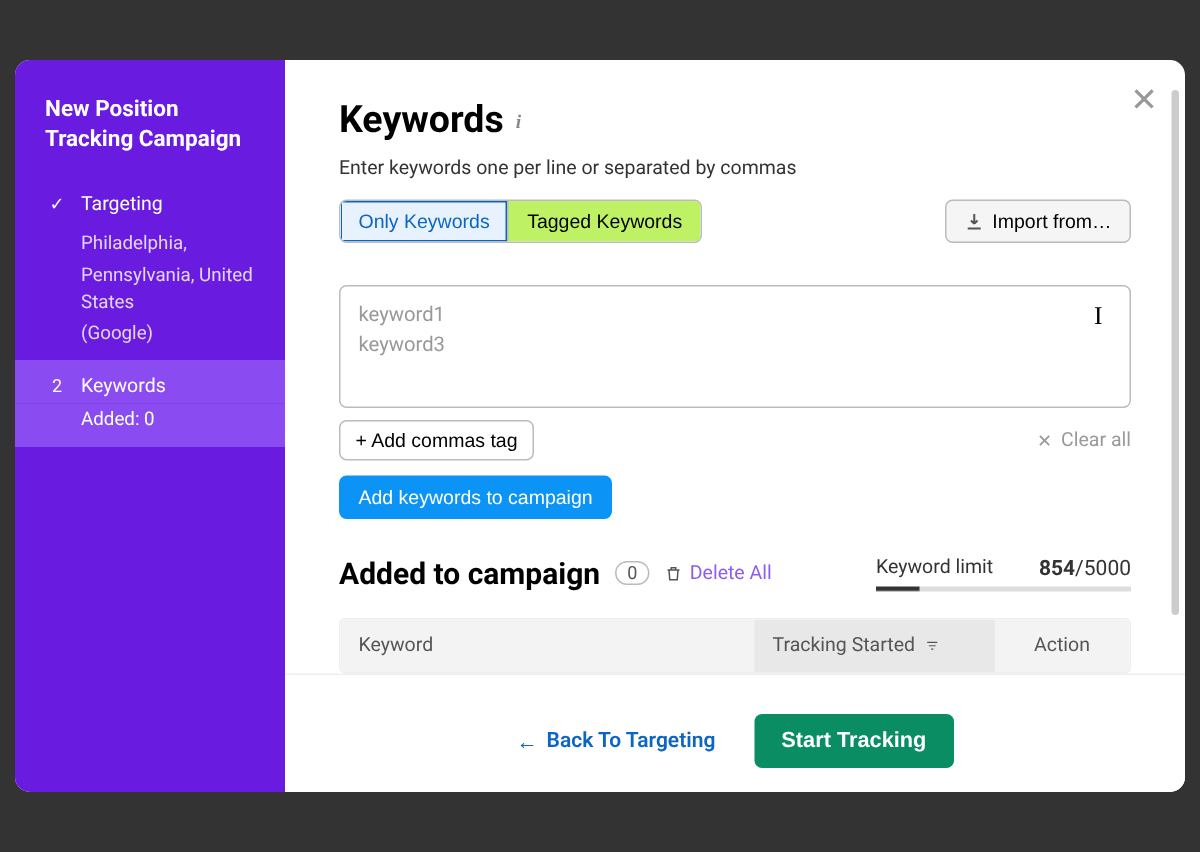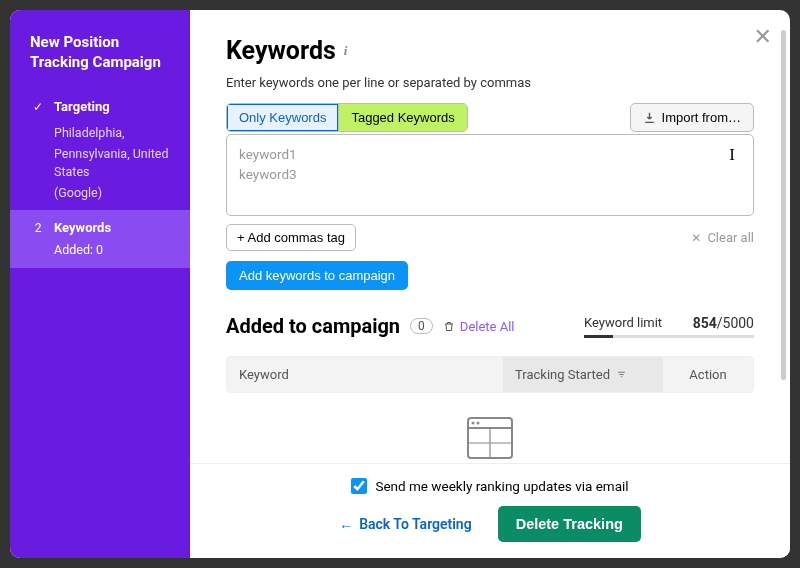--- a/index.html
+++ b/index.html
@@ -1,37 +1,37 @@
 <!DOCTYPE html>
 <html><head>
   <meta charset="utf-8">
   <style>
     * { box-sizing: border-box; margin: 0; padding: 0; }
     body { font-family: -apple-system, BlinkMacSystemFont, "Segoe UI", Roboto, sans-serif; background: #333; display: flex; justify-content: center; align-items: center; height: 568px; width: 800px; }
-    .modal { width: 780px; height: 548px; background: #fff; border-radius: 10px; display: flex; overflow: hidden; position: relative; }
+    .modal { width: 780px; height: 488px; background: #fff; border-radius: 10px; display: flex; overflow: hidden; position: relative; }
     .sidebar { width: 180px; background: #6a1be0; color: #fff; padding: 22px 0 0 0; flex-shrink: 0; }
     .sidebar-title { font-size: 15px; font-weight: 700; padding: 0 20px 18px 20px; line-height: 1.35; }
     .step { padding: 8px 20px; font-size: 13px; }
     .step-sub { font-size: 12.5px; padding: 2px 20px 2px 44px; color: #e2d5f7; line-height: 1.4; }
     .step-active { background: #8a4cf0; border-radius: 0; }
     .step .num, .step .chk { display: inline-block; width: 16px; text-align: center; margin-right: 8px; font-size: 12px; }
-    .step .label { font-weight: 700; }
+    .step .label { font-weight: 400; }
     .main { flex: 1; position: relative; display: flex; flex-direction: column; }
     .scroll { flex: 1; overflow-y: auto; padding: 26px 36px 10px 36px; }
     .close { position: absolute; top: 14px; right: 18px; color: #999; font-size: 22px; cursor: pointer; }
     h1 { font-size: 25px; font-weight: 700; display: flex; align-items: center; gap: 8px; }
     .info-i { font-size: 13px; color: #888; font-family: serif; font-style: italic; }
     .sub { font-size: 13px; color: #333; margin-top: 10px; }
     .row1 { display: flex; align-items: center; margin-top: 13px; gap: 0; }
     .tabs { display: flex; border: 1px solid #bbb; border-radius: 5px; overflow: hidden; }
     .tab { padding: 6px 12px; font-size: 13px; background: #bef264; border: none; cursor: pointer; }
     .tab + .tab { border-left: 1px solid #bbb; }
     .tab-active { background: #e8f2fe; box-shadow: inset 0 0 0 1px #0b66c3; color: #0b66c3; }
     .import { margin-left: auto; padding: 6px 12px; font-size: 13px; border: 1px solid #bbb; border-radius: 5px; background: #f5f5f5; display: flex; align-items: center; gap: 6px; cursor: pointer; }
-    .textarea { width: 100%; margin-top: 2px; border: 1px solid #bbb; border-radius: 5px; padding: 10px 12px; font-size: 13.5px; color: #999; min-height: 82px; line-height: 1.45; position: relative; }
+    .textarea { width: 100%; margin-top: 28px; border: 1px solid #bbb; border-radius: 5px; padding: 10px 12px; font-size: 13.5px; color: #999; min-height: 82px; line-height: 1.45; position: relative; }
     .cursor { position: absolute; top: 8px; right: 18px; font-family: serif; color: #000; font-size: 17px; }
     .row2 { display: flex; align-items: center; margin-top: 8px; gap: 10px; }
     .pill { padding: 5px 10px; font-size: 13px; border: 1px solid #bbb; border-radius: 5px; background: #fff; cursor: pointer; }
     .clear { margin-left: auto; color: #999; font-size: 13px; cursor: pointer; display: flex; align-items: center; gap: 6px; }
     .addbtn { margin-top: 10px; padding: 7px 13px; background: #0b93f6; color: #fff; border: none; border-radius: 5px; font-size: 13px; cursor: pointer; }
     .section { margin-top: 24px; }
     .sec-row { display: flex; align-items: center; gap: 10px; }
     .sec-title { font-size: 20px; font-weight: 700; }
     .count { border: 1px solid #bbb; border-radius: 10px; padding: 0 7px; font-size: 12px; color: #555; }
     .delbtn { font-size: 13px; color: #8b5cf6; display: flex; align-items: center; gap: 5px; cursor: pointer; justify-content: space-between; }
@@ -151,26 +151,22 @@
               <line x1="30" y1="20" x2="30" y2="50" stroke="#888" stroke-width="1.2"></line>
               <line x1="8" y1="35" x2="52" y2="35" stroke="#888" stroke-width="1.2"></line>
               <circle cx="13" cy="15" r="1.5" fill="#888"></circle>
               <circle cx="18" cy="15" r="1.5" fill="#888"></circle>
             </svg>
         </div>
       </div>
     </div>
 
     <div class="footer">
-      <label class="checkrow">
-        <input type="checkbox" class="cbox" checked="" style="">
-        <span>Send me weekly ranking updates via email</span>
-      </label>
       <div class="btnrow">
         <span class="back">
           <span>←</span>
           <span>Back To Targeting</span>
         </span>
-        <button class="start">Delete Tracking</button>
+        <button class="start">Start Tracking</button>
       </div>
     </div>
   </div>
 </div>
 
 </body></html>

